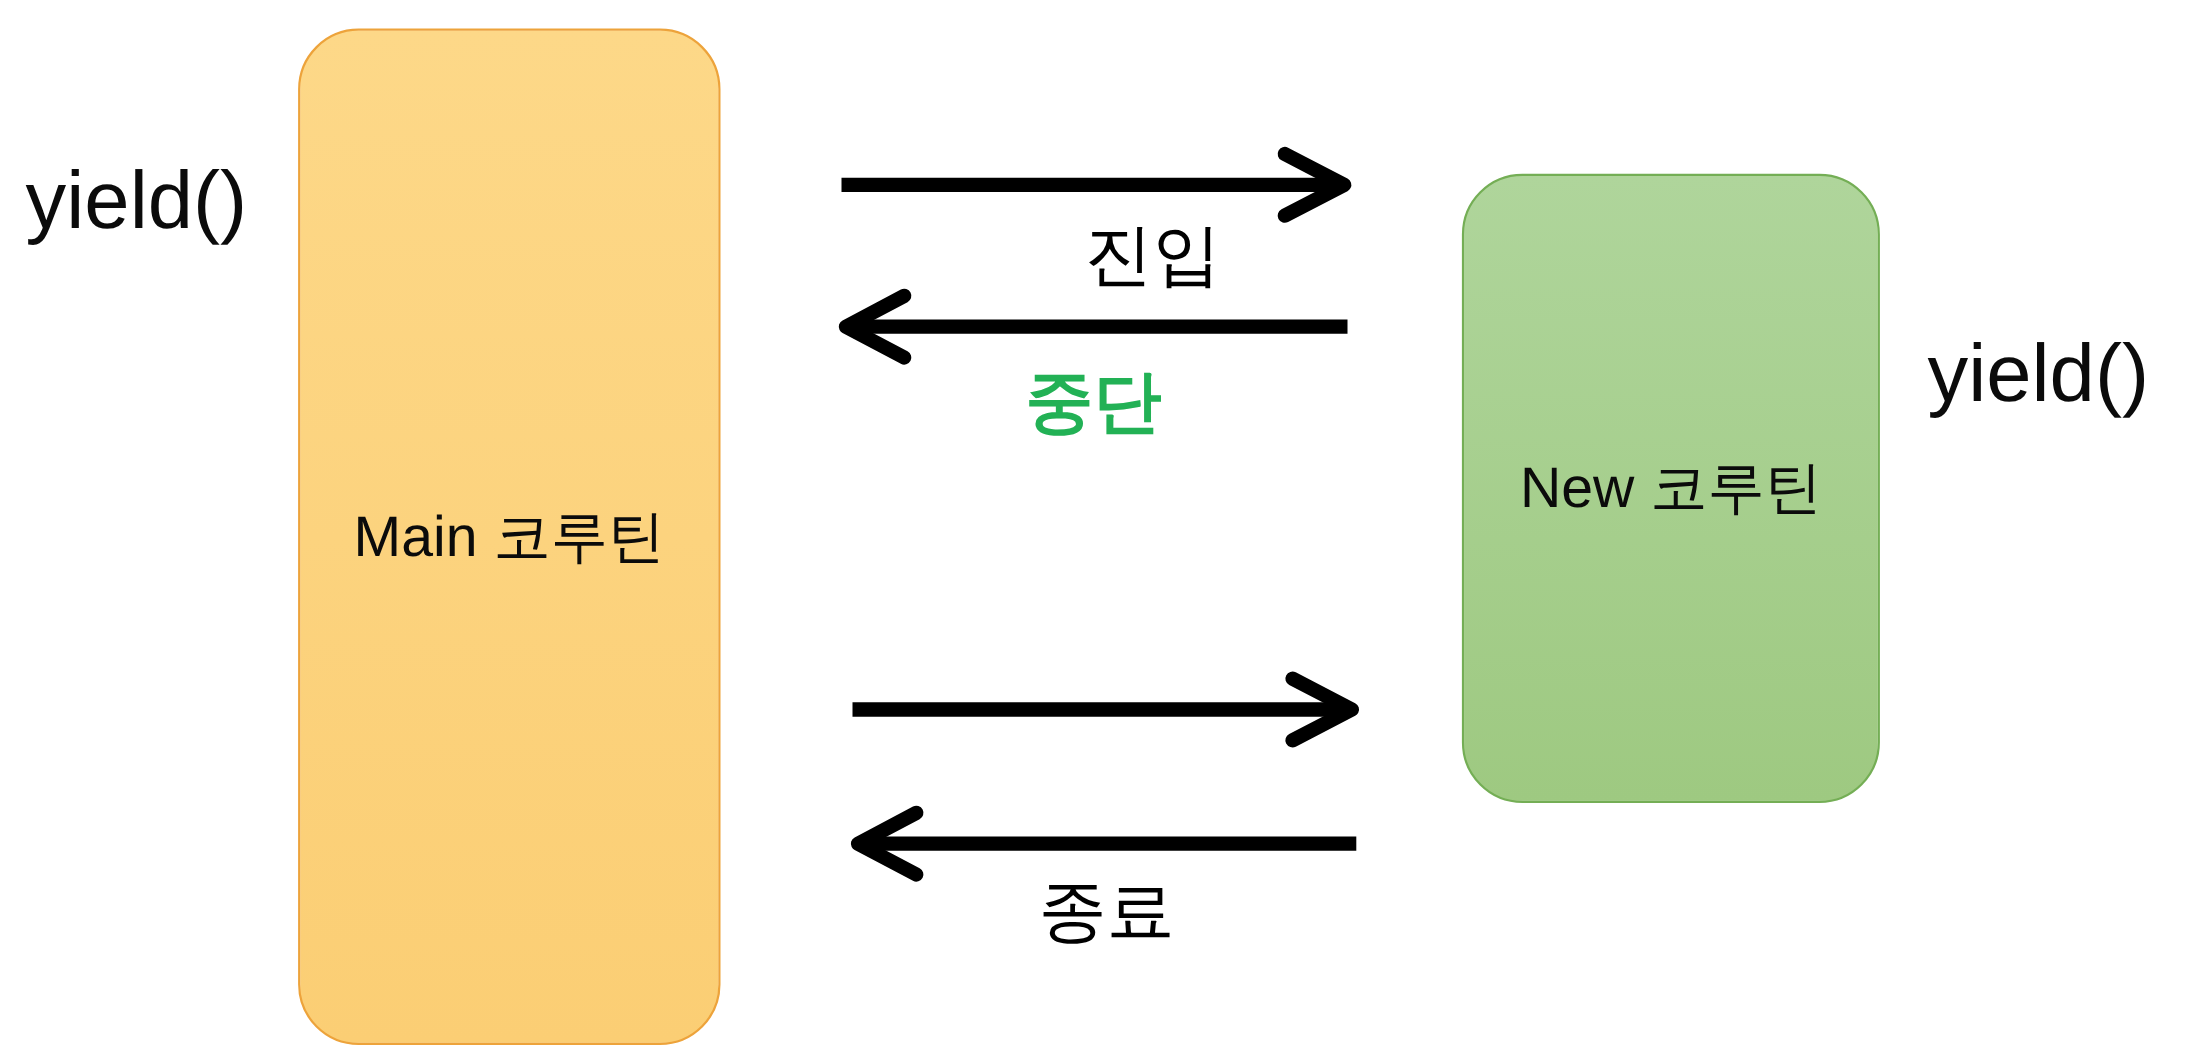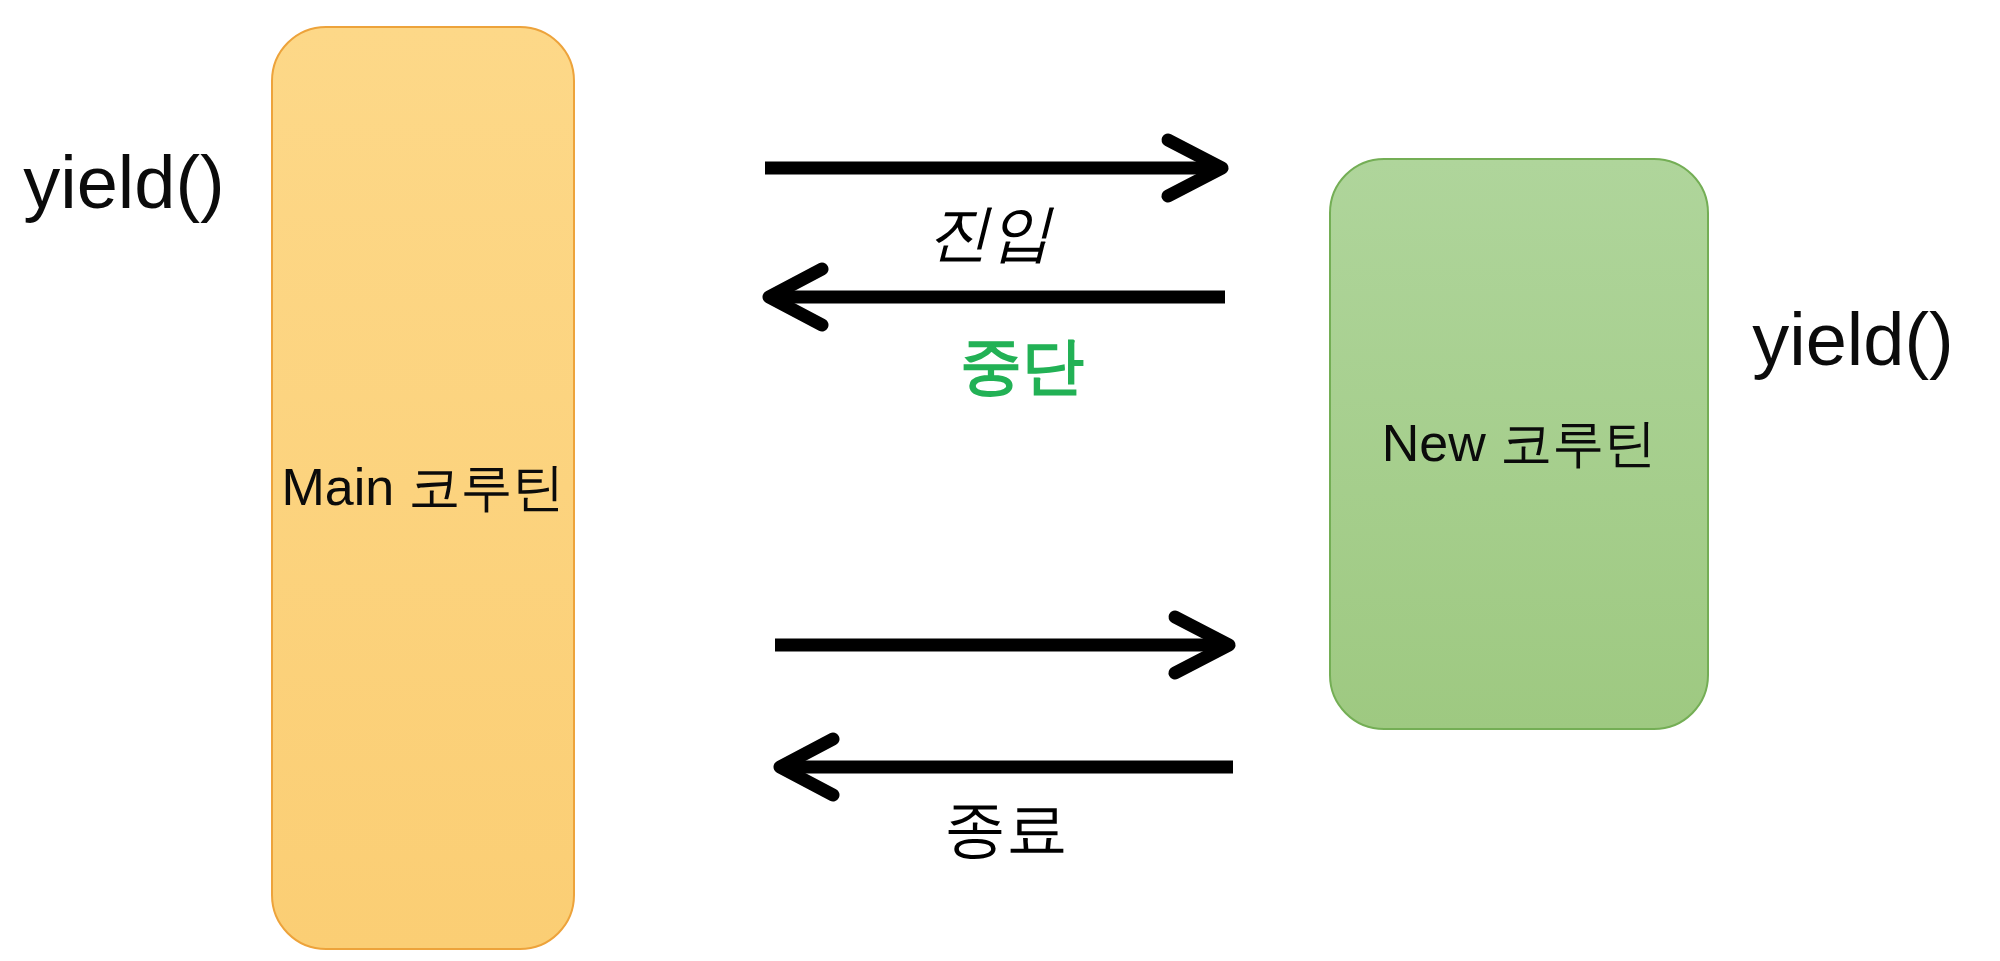--- a/index.html
+++ b/index.html
@@ -22,21 +22,21 @@
     border-radius:18px;
   }
   .box{
     position:absolute;
     border-radius:55px;
     display:flex;
     align-items:center;
     justify-content:center;
   }
   .box-main{
-    left:271px; top:26px; width:304px; height:924px;
+    left:271px; top:26px; width:384px; height:924px;
     background:linear-gradient(180deg,#FDD888 0%, #FBCE74 100%);
     border:2px solid var(--main-border);
   }
   .box-new{
     left:1329px; top:158px; width:380px; height:572px;
     background:linear-gradient(180deg,#AFD59B 0%, #9EC981 100%);
     border:2px solid var(--new-border);
   }
   .box-label{
     font-size:52px;
@@ -58,22 +58,22 @@
     font-size:62px;
     color:var(--black);
     white-space:nowrap;
     transform:translate(-50%,-50%);
     line-height:1;
   }
   .arrow-label.green{
     color:var(--green);
     font-weight:700;
   }
-  .label-enter  {left:990px;  top:233px;font-style:italic;}
-  .label-suspend{left:994px;  top:366px;margin-left:28px;}
+  .label-enter  {left:1048px;  top:233px;}
+  .label-suspend{left:994px;  top:366px;}
   .label-resume {left:1003px; top:706px;}
   .label-exit   {left:1006px; top:829px;}
   svg.arrows-layer{
     position:absolute;
     left:0; top:0;
     width:2000px;
     height:961px;
     pointer-events:none;
   }
   svg .shaft{

